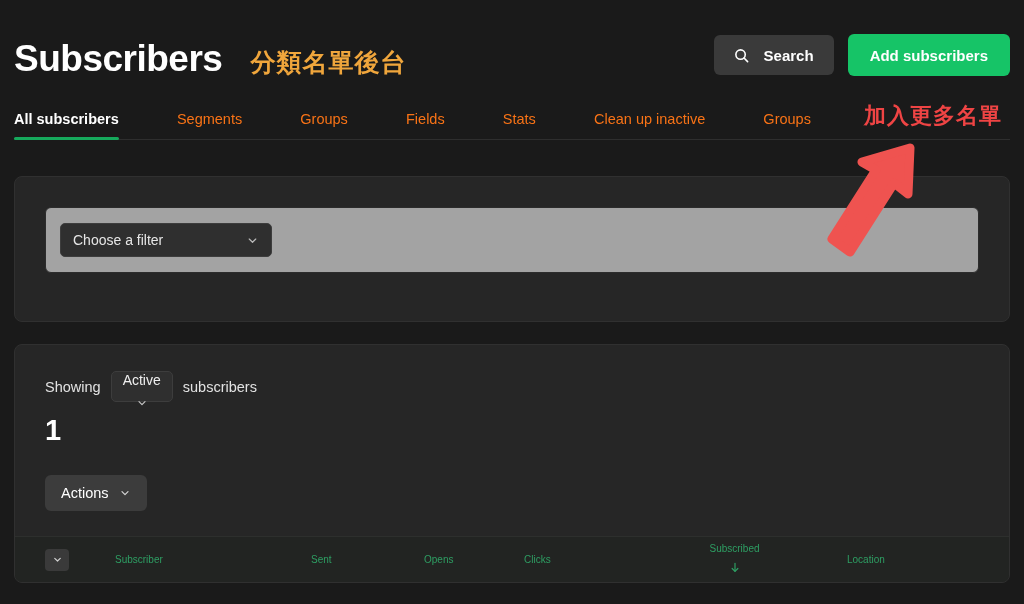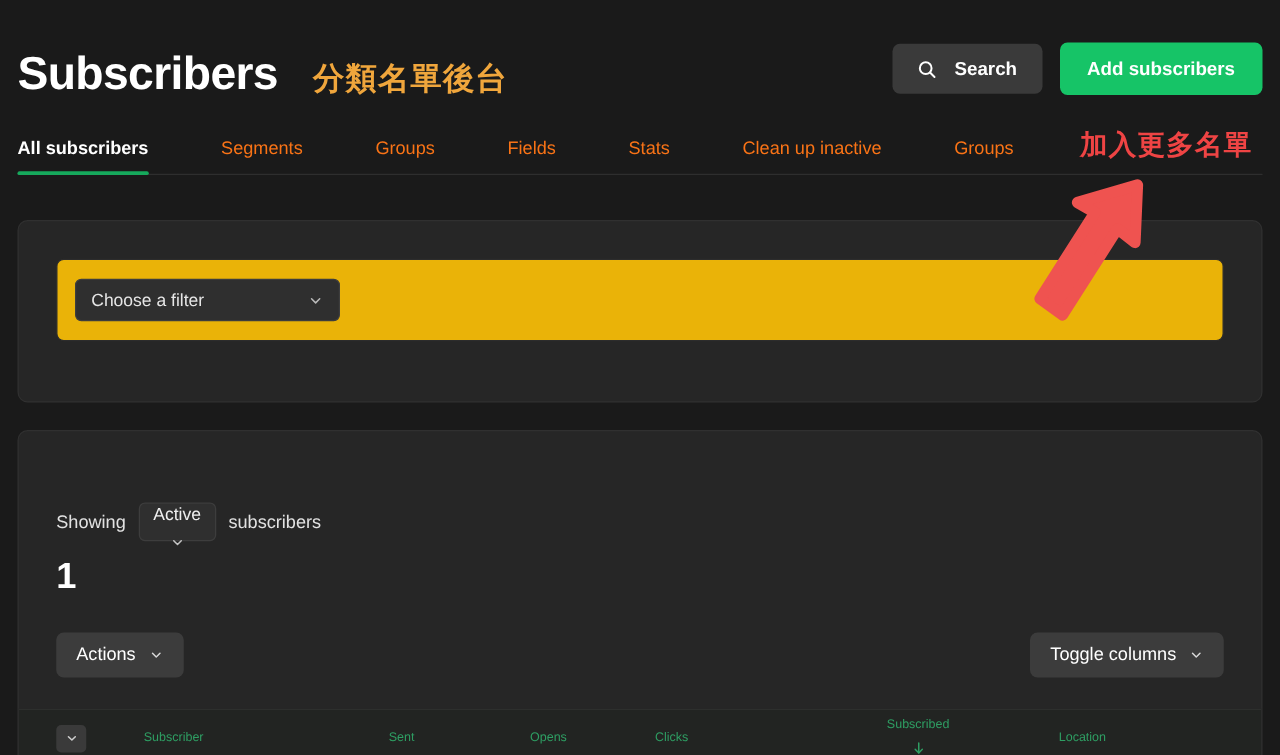--- a/index.html
+++ b/index.html
@@ -134,21 +134,21 @@
     background: #262626;
     border: 1px solid #303030;
     border-radius: 8px;
   }
   .card-filter {
     margin-top: 36px;
     height: 146px;
     padding: 30px;
   }
   .filter-inner {
-    background: #eab308;
+    background: #a3a3a3;
     border: 1px solid #2c2c2c;
     border-radius: 6px;
     height: 66px;
     display: flex;
     align-items: center;
     padding: 0 14px;
   }
   .select-box {
     background: #2f2f2f;
     border: 1px solid #3d3d3d;
@@ -171,21 +171,20 @@
   }
   .list-head {
     padding: 26px 30px 0 30px;
   }
   .showing-row {
     display: flex;
     align-items: center;
     gap: 10px;
     font-size: 14.5px;
     color: #e2e2e2;
-    margin-top: 31px;
   }
   .mini-select {
     background: #2f2f2f;
     border: 1px solid #3d3d3d;
     border-radius: 5px;
     height: 31px;
     display: inline-flex;
     align-items: center;
     gap: 9px;
     padding: 0 11px;
@@ -350,28 +349,20 @@
 
   <div class="toolbar-row">
     <button class="tool-btn">
       <span>Actions</span>
       <span>
         <svg class="chev" width="12" height="12" viewBox="0 0 16 16" fill="none">
           <path d="M4 6.2 L8 10.2 L12 6.2" stroke="#d6d6d6" stroke-width="1.6" stroke-linecap="round" stroke-linejoin="round"></path>
         </svg>
       </span>
     </button>
-    <button class="tool-btn">
-      <span>Toggle columns</span>
-      <span>
-        <svg class="chev" width="12" height="12" viewBox="0 0 16 16" fill="none">
-          <path d="M4 6.2 L8 10.2 L12 6.2" stroke="#d6d6d6" stroke-width="1.6" stroke-linecap="round" stroke-linejoin="round"></path>
-        </svg>
-      </span>
-    </button>
   </div>
 
   <div class="table-header">
     <div class="th th-check">
       <span class="check-btn">
         <span>
           <svg class="chev" width="11" height="11" viewBox="0 0 16 16" fill="none">
             <path d="M4 6.4 L8 10.2 L12 6.4" stroke="#cfcfcf" stroke-width="1.8" stroke-linecap="round" stroke-linejoin="round"></path>
           </svg>
         </span>

